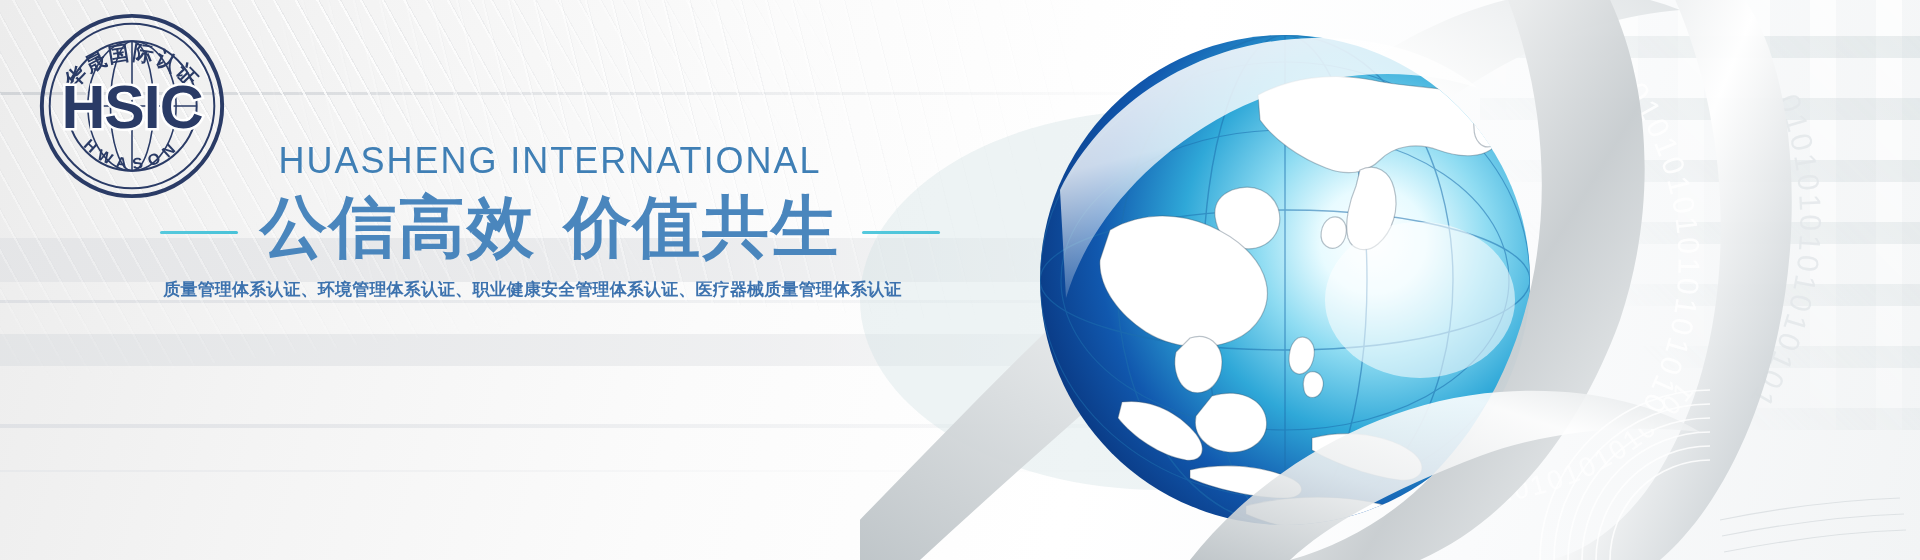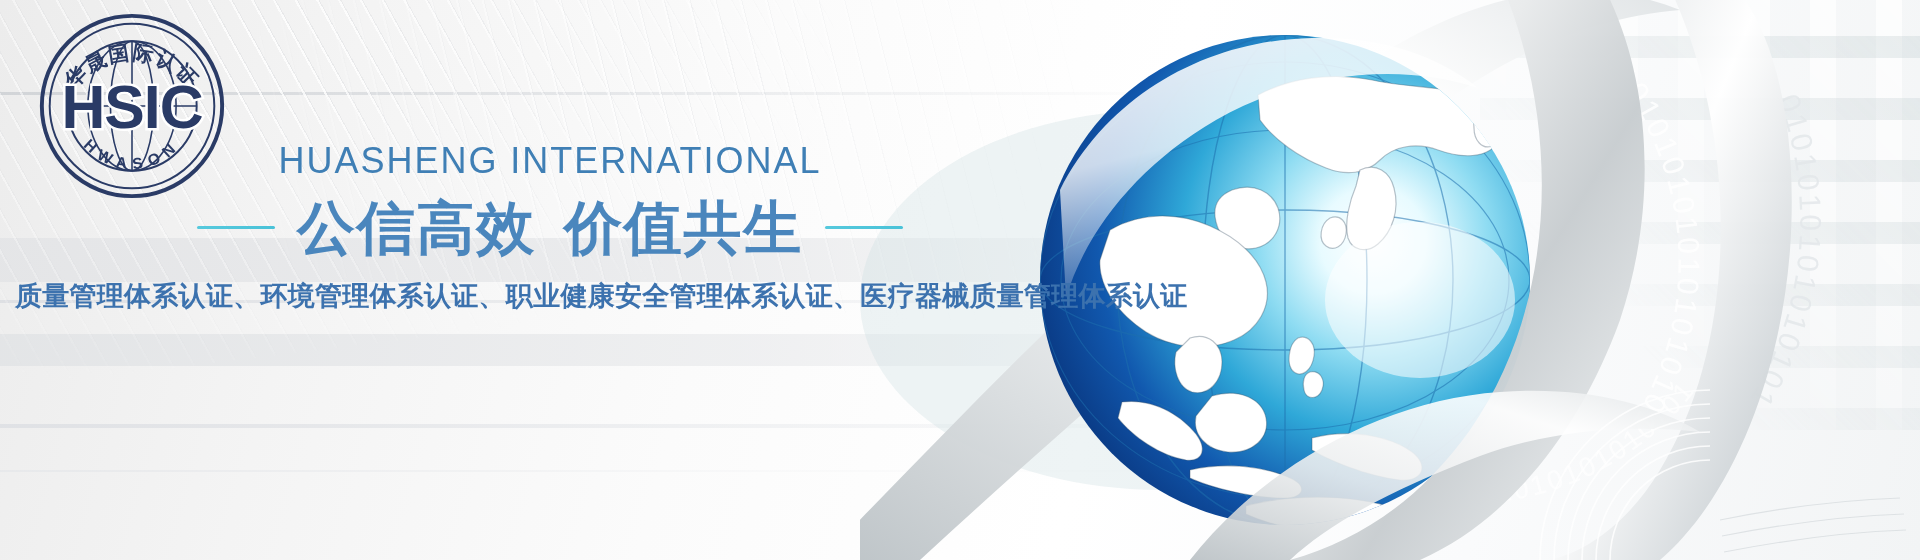--- a/index.html
+++ b/index.html
@@ -74,28 +74,28 @@
     font-size:36px;letter-spacing:.055em;
     color:#3f7fb5;font-weight:400;
     white-space:nowrap;
   }
   .headline-row{
     position:absolute;left:0;top:196px;width:1100px;
     display:flex;align-items:center;justify-content:center;gap:22px;
   }
   .rule{height:3px;width:78px;background:linear-gradient(90deg,#56c9dd,#49c2d8);border-radius:2px;}
   .headline{
-    font-size:58px;font-weight:700;color:#4a86bd;
-    letter-spacing:.03em;white-space:nowrap;line-height:1.1;
+    font-size:67px;font-weight:700;color:#4a86bd;
+    letter-spacing:.03em;white-space:nowrap;line-height:1.1;font-family:Liberation Mono, monospace;
   }
   .headline .gap{display:inline-block;width:28px;}
   .subtitle{
-    position:absolute;left:15px;top:278px;width:1065px;
+    position:absolute;left:0;top:278px;width:1065px;
     text-align:center;
-    font-size:27px;font-weight:700;color:#3c72ae;
+    font-size:17px;font-weight:700;color:#3c72ae;
     letter-spacing:.01em;white-space:nowrap;
   }
 </style>
 </head>
 <body>
 
 <div class="banner">
 
   <div class="stripes">
     <div class="stripe s1"></div>

